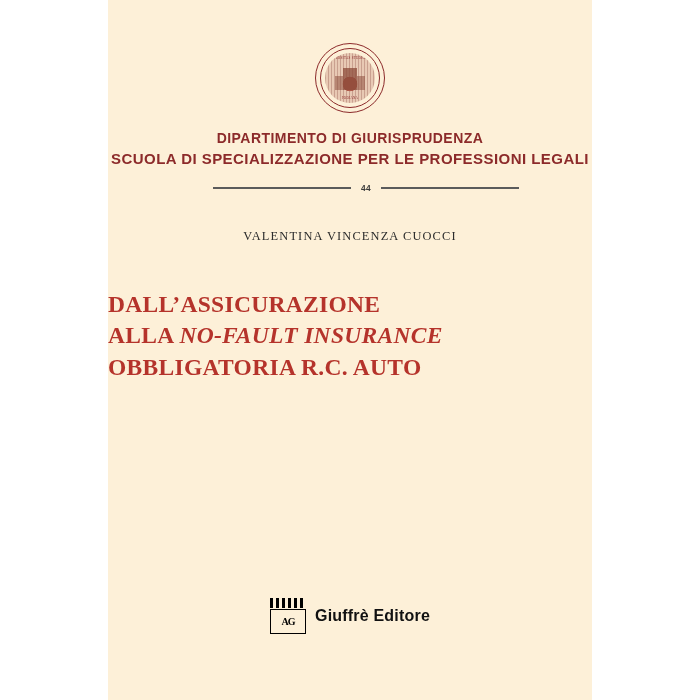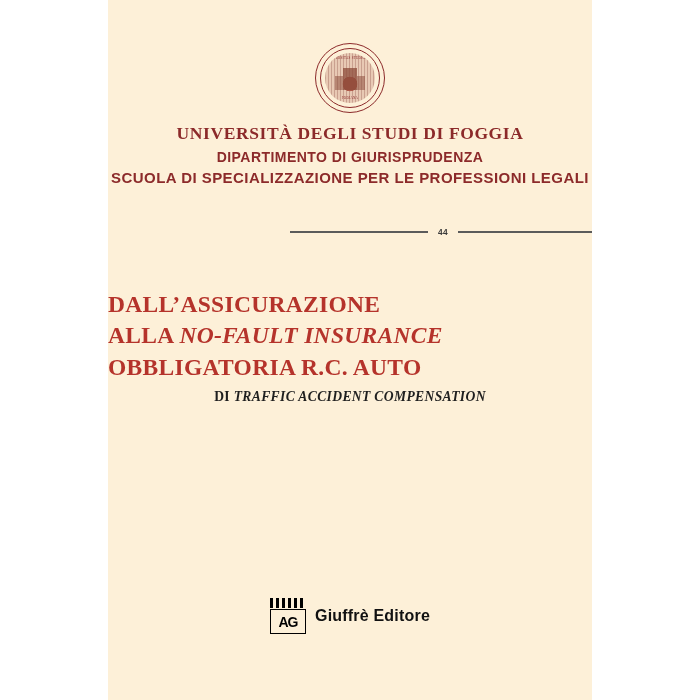--- a/index.html
+++ b/index.html
@@ -116,27 +116,26 @@
     margin-top: 4px;
     font-family: "Liberation Sans", sans-serif;
     font-weight: bold;
     font-size: 15px;
     letter-spacing: .45px;
   }
 
   
   .series-row {
     position: absolute;
-    left: 4px;
+    left: 16px;
     top: 183px;
     width: 100%;
     display: flex;
     align-items: center;
-    justify-content: flex-end;
-    margin-top: 44px;
+    justify-content: center;
   }
   .series-rule {
     height: 2px;
     background: #5b5b5b;
     width: 138px;
   }
   .series-num {
     font-family: "Liberation Sans", sans-serif;
     font-size: 8.4px;
     font-weight: bold;
@@ -219,23 +218,23 @@
     left: 0; top: 11px;
     width: 36px;
     height: 25px;
     border: 1.6px solid #000;
     box-sizing: border-box;
     display: flex;
     align-items: center;
     justify-content: center;
   }
   .pub-mark .box span {
-    font-family: Liberation Sans, sans-serif;
-    font-weight: bold;
-    font-size: 14px;
+    font-family: Liberation Serif, serif;
+    font-weight: bold;
+    font-size: 10px;
     color: #000;
     letter-spacing: -1px;
   }
   .pub-name {
     font-family: "Liberation Sans", sans-serif;
     font-weight: bold;
     font-size: 16px;
     color: #111;
     letter-spacing: .2px;
   }
@@ -249,44 +248,41 @@
     <div class="emblem">
       <div class="emblem-inner">
         <div class="emblem-text-top">UNIVERSITAS STUDIORUM</div>
         <div class="tower"></div>
         <div class="emblem-text-bottom">FODIANA</div>
       </div>
     </div>
   </div>
 
   <div class="uni-block">
-    <div class="uni-name">UNIVERSITÀ DEGLI STUDI DI FOGGIA</div>
     <div class="uni-dept">DIPARTIMENTO DI GIURISPRUDENZA</div>
     <div class="uni-school">SCUOLA DI SPECIALIZZAZIONE PER LE PROFESSIONI LEGALI</div>
   </div>
 
   <div class="series-row">
     <div class="series-rule"></div>
     <div class="series-num">44</div>
     <div class="series-rule"></div>
   </div>
 
+  <div class="author">VALENTINA VINCENZA CUOCCI</div>
 
   <div class="title-block">
     <div>DALL’ASSICURAZIONE</div>
     <div>
       <span>ALLA </span><span class="ital">NO-FAULT INSURANCE</span>
     </div>
     <div>OBBLIGATORIA R.C. AUTO</div>
   </div>
 
   <div class="subtitle-block">
-    <div>
-      <span>DI </span><span class="ital">TRAFFIC ACCIDENT COMPENSATION</span>
-    </div>
   </div>
 
   <div class="publisher">
     <div class="pub-mark">
       <div class="bars"></div>
       <div class="box">
         <span>AG</span>
       </div>
     </div>
     <div class="pub-name">Giuffrè Editore</div>

